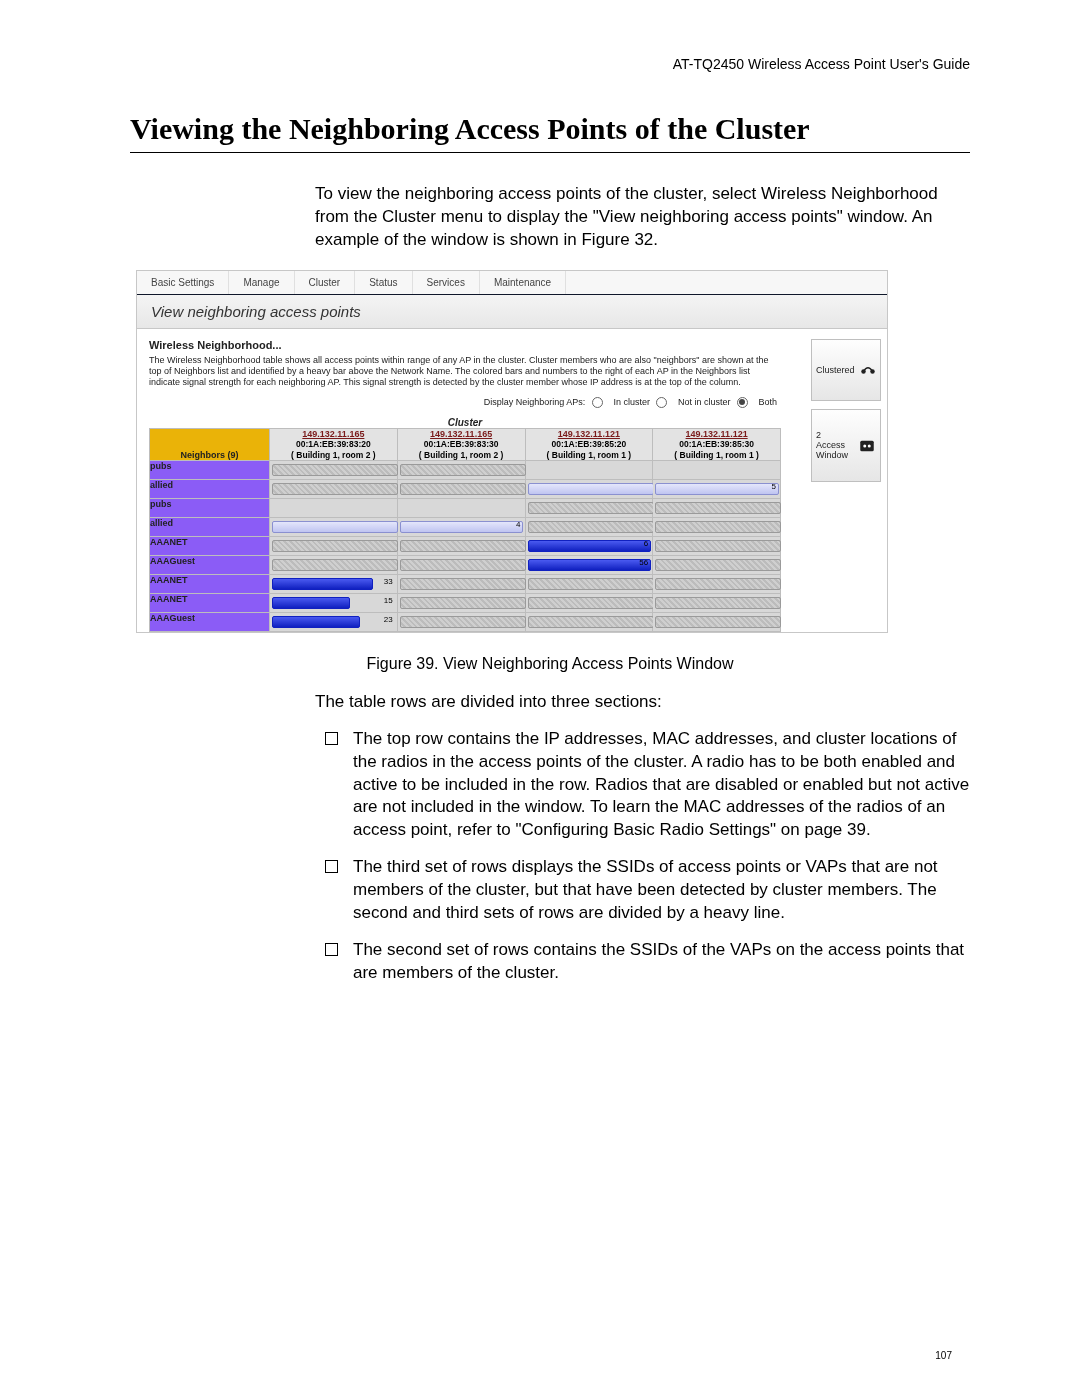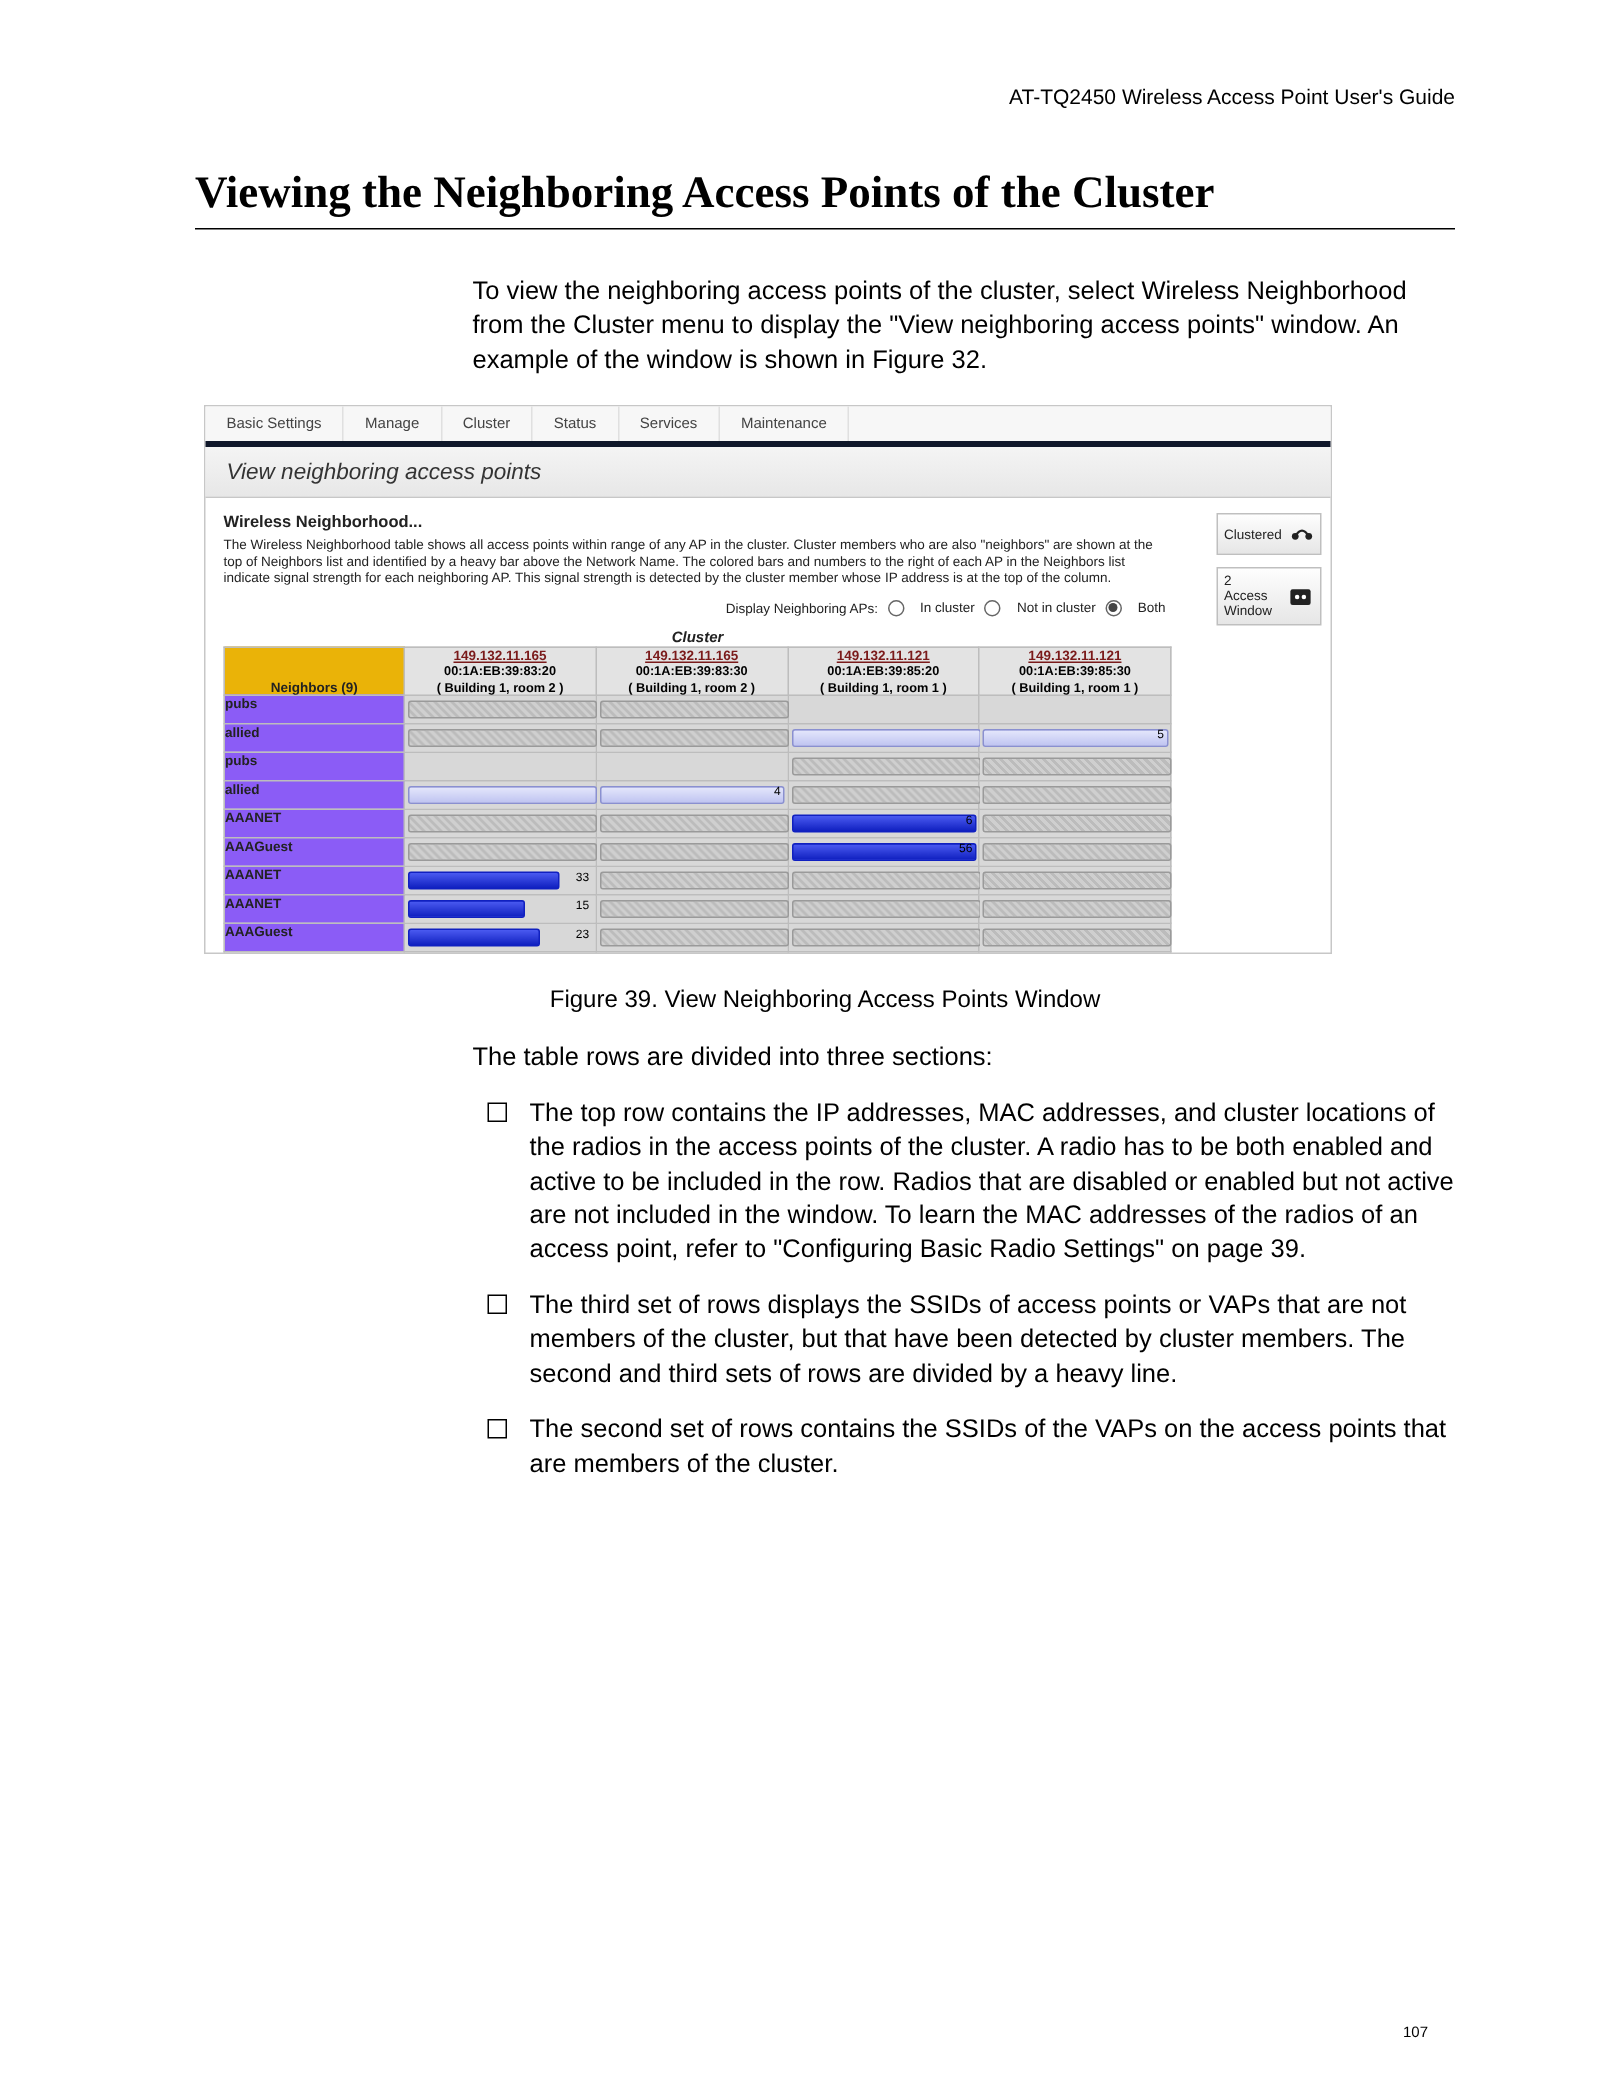--- a/index.html
+++ b/index.html
@@ -39,21 +39,21 @@
     margin-left: 6px;
     width: 750px;
     border: 1px solid #c7c7c7;
     background: #fff;
     font-size: 10px;
     color: #222;
   }
   .tabs {
     display: flex;
     align-items: stretch;
-    border-bottom: 4px solid #0f172a;
+    border-bottom: 1px solid #0f172a;
     background: #f7f7f7;
   }
   .tab {
     padding: 6px 14px;
     border-right: 1px solid #e0e0e0;
     font-size: 10px;
     color: #444;
   }
   .title-bar {
     background: linear-gradient(#f4f4f4,#e7e7e7);
@@ -85,21 +85,21 @@
     width: 620px;
   }
   .side-col {
     width: 70px;
     padding: 10px 6px;
   }
   .badge {
     border: 1px solid #bfbfbf;
     background: linear-gradient(#fefefe,#e6e6e6);
     margin-bottom: 8px;
-    padding: 4px 4px;
+    padding: 21px 4px;
     font-size: 9px;
     display: flex;
     align-items: center;
     justify-content: space-between;
     gap: 4px;
   }
   .badge .ic {
     width: 18px; height: 18px;
     display: inline-flex; align-items: center; justify-content: center;
   }

